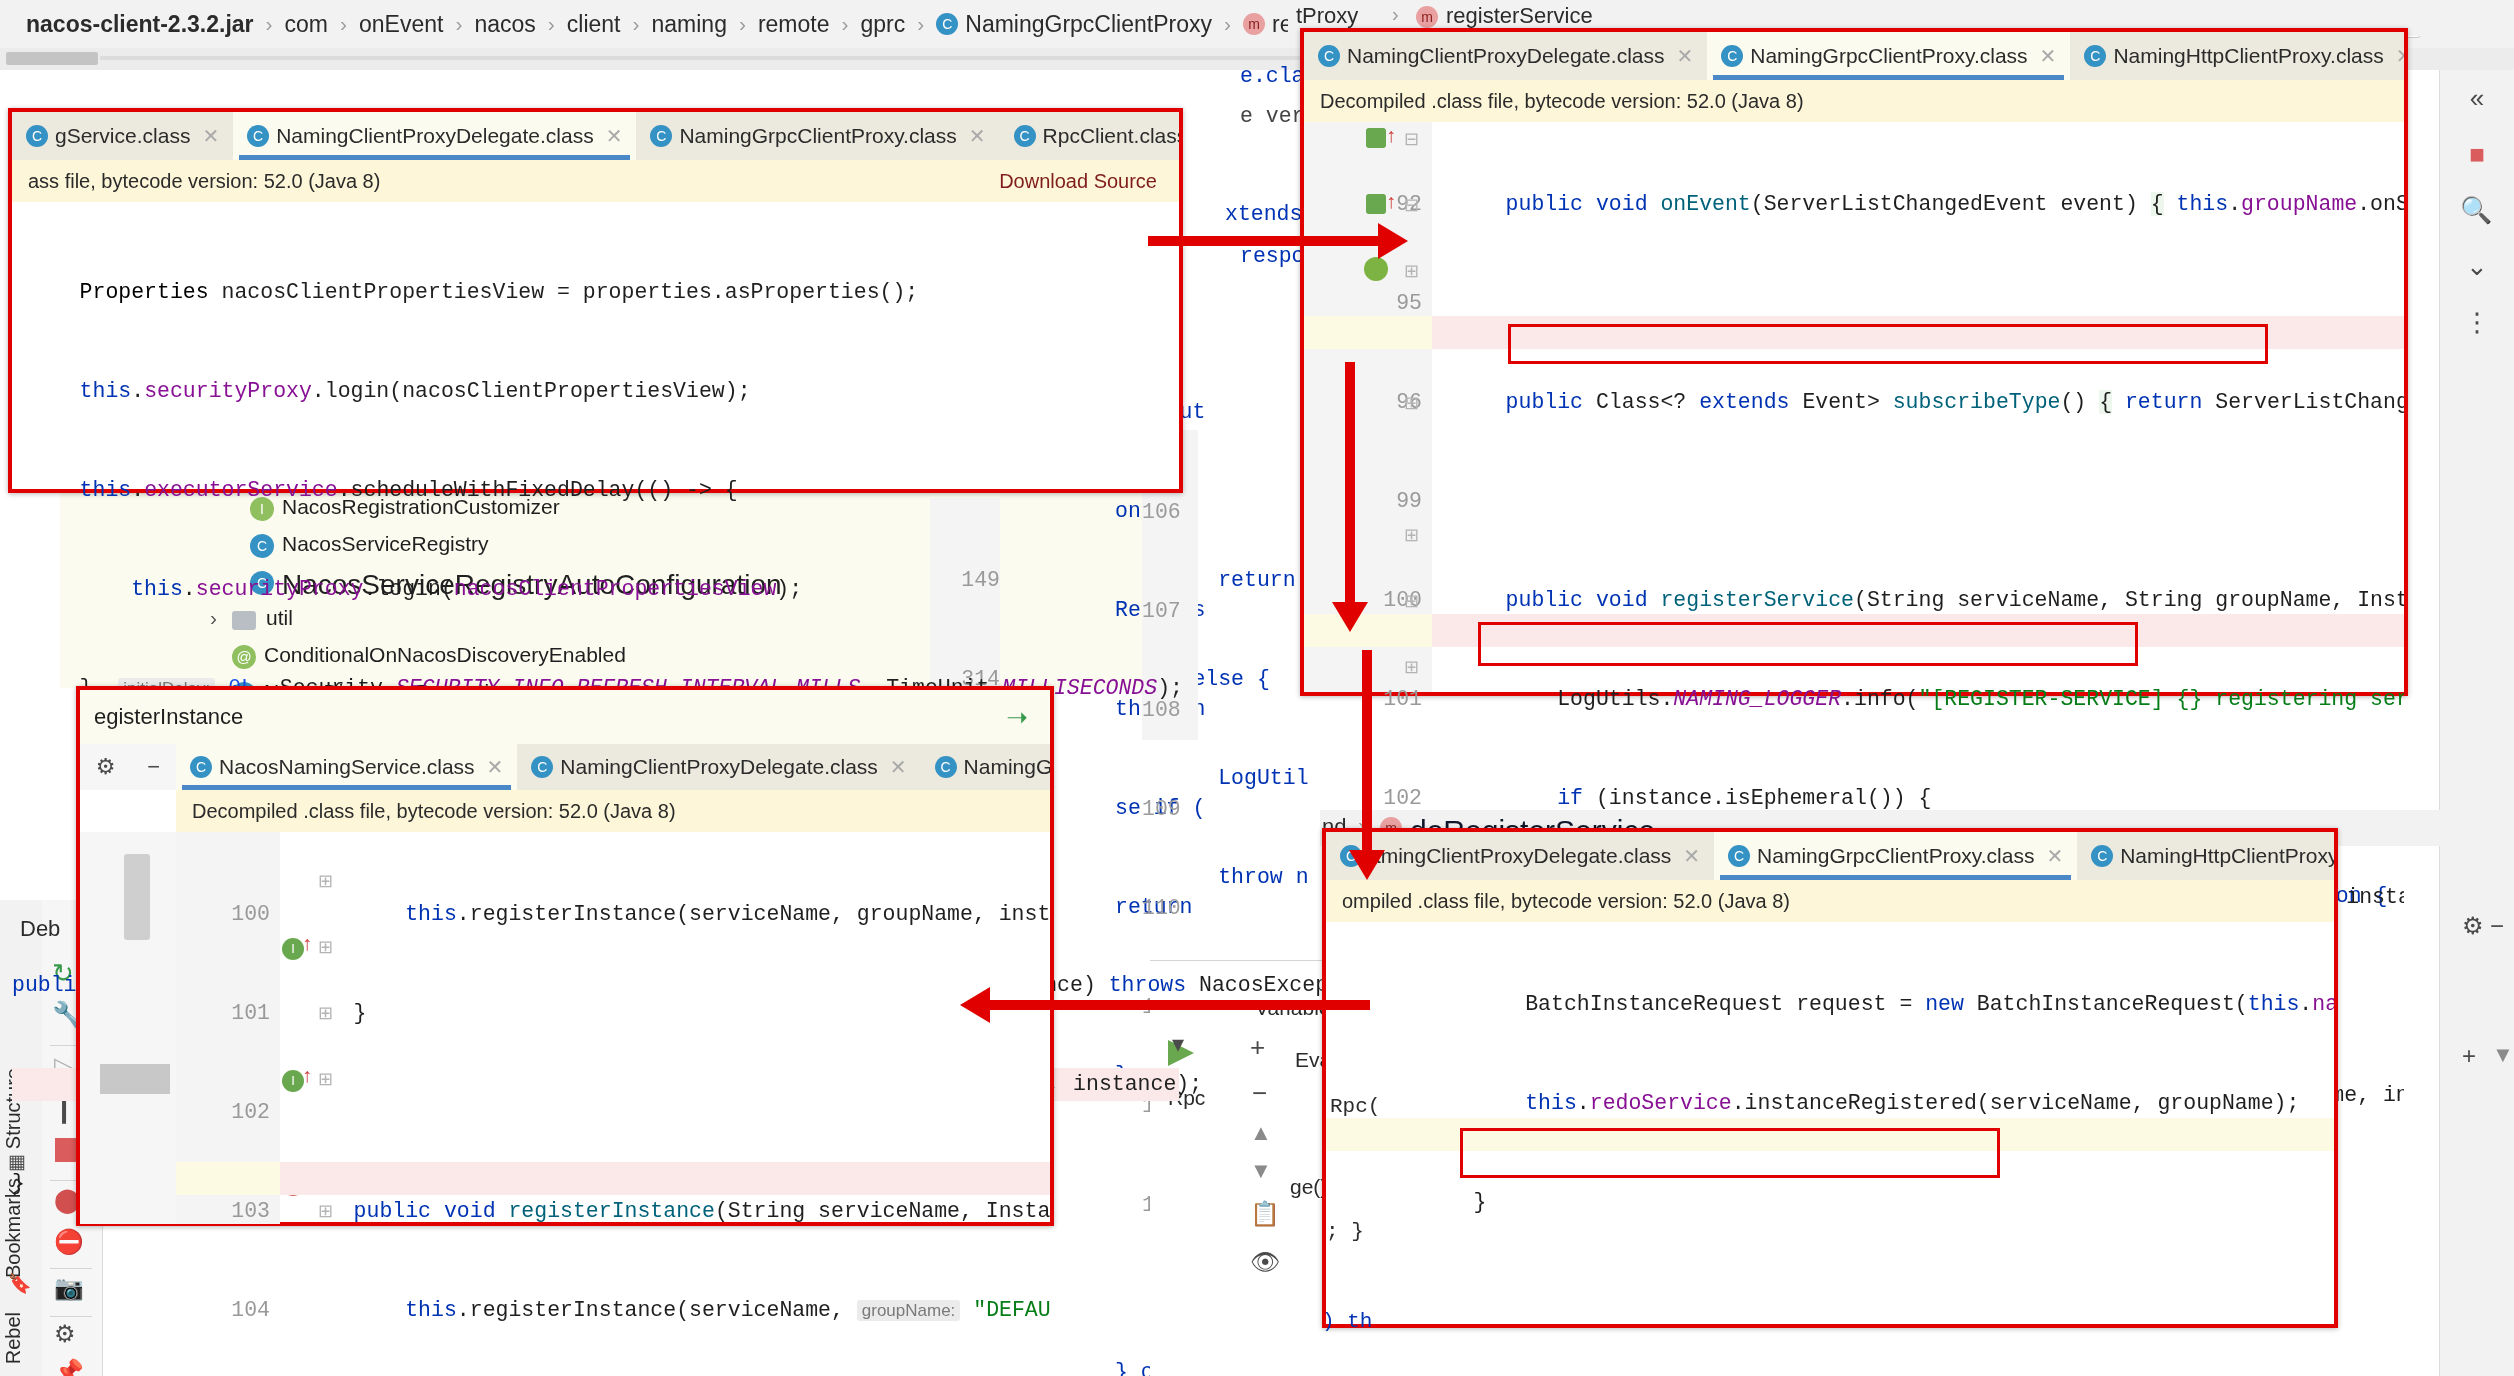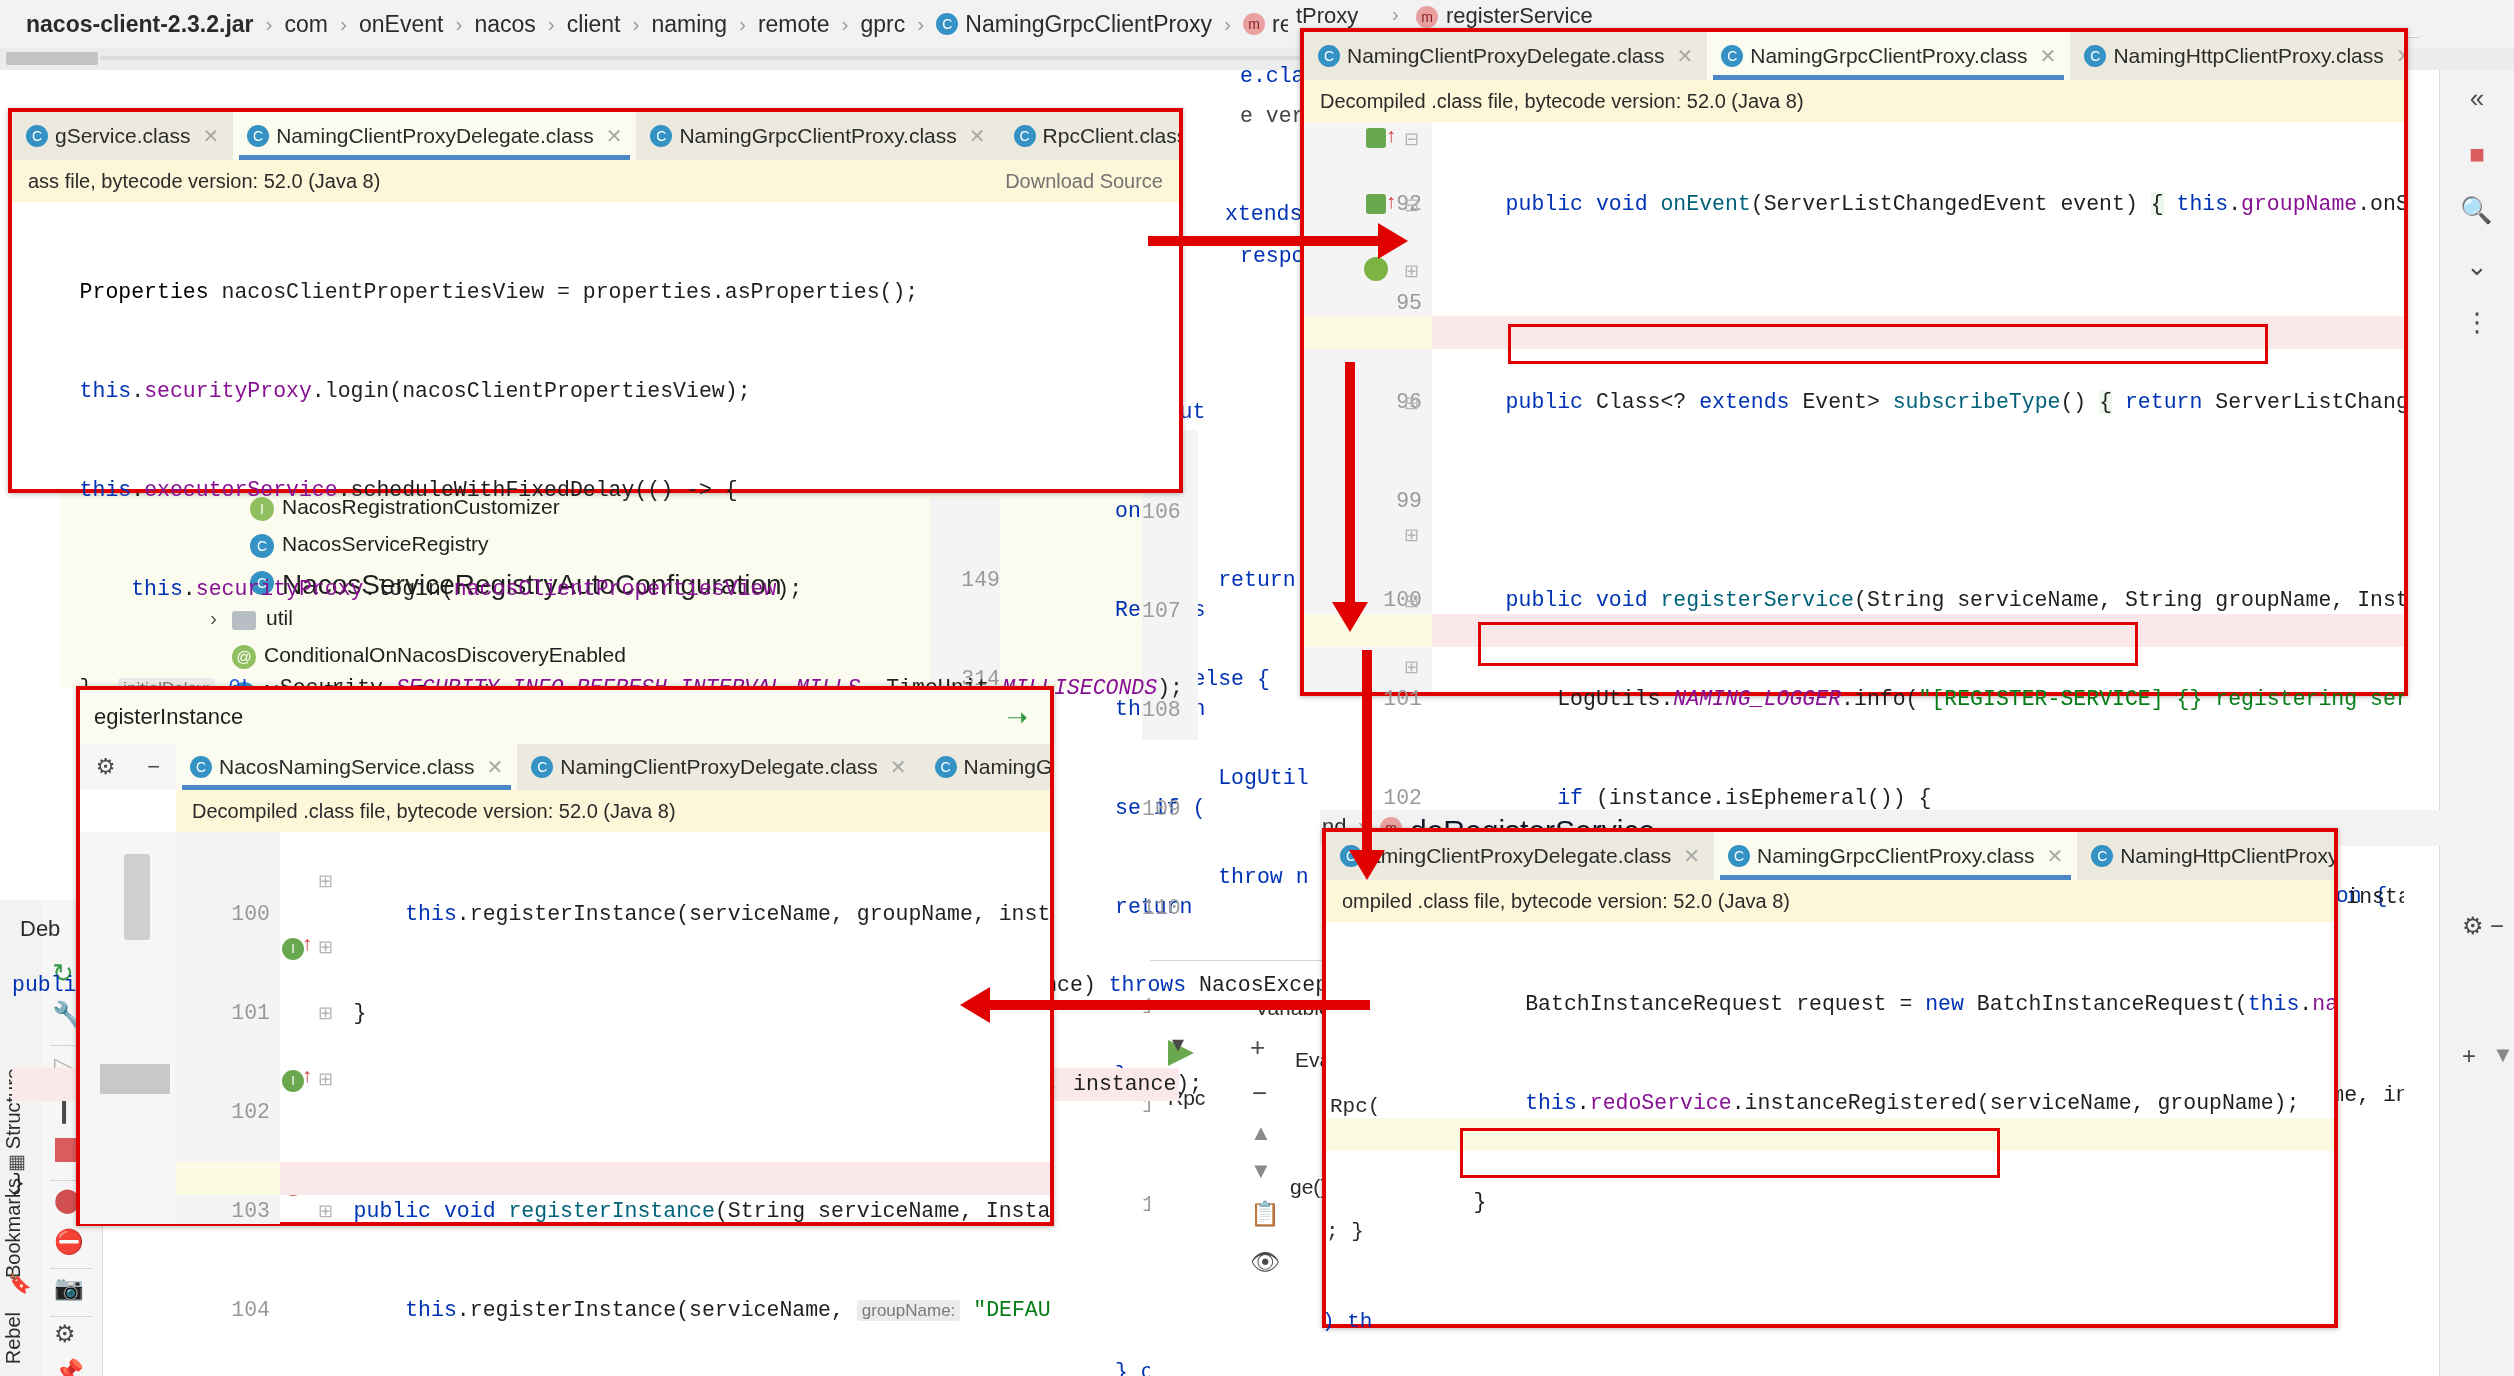--- a/index.html
+++ b/index.html
@@ -43,21 +43,21 @@
 
   
   .win{background:#ffffff;box-shadow:0 1px 5px rgba(0,0,0,.28);}
   .winred{border:4px solid #e00000;box-sizing:border-box;}
   .tabbar{height:48px;background:#f0f0e4;display:flex;align-items:stretch;overflow:hidden;}
   .tab{display:flex;align-items:center;padding:0 14px;font-size:21px;color:#2b2b2b;white-space:nowrap;position:relative;background:#eceade;}
   .tab.active{background:#fbfbef;}
   .tab.active:after{content:"";position:absolute;left:6px;right:6px;bottom:0;height:5px;background:#4a88c7;}
   .tab .x{color:#a9a9a9;margin-left:12px;font-size:20px;}
   .notice{height:42px;background:#fdf6d8;display:flex;align-items:center;padding-left:16px;font-size:20px;color:#2b2b2b;white-space:nowrap;}
-  .notice .dl{color:#737373;text-decoration:none;margin-left:auto;margin-right:16px;}
+  .notice .dl{color:#7f1d1d;text-decoration:none;margin-left:auto;margin-right:22px;}
   .code{font-family:"Liberation Mono",monospace;font-size:21.5px;line-height:33px;white-space:pre;}
   .gutter{background:#f4f4f4;color:#999999;text-align:right;}
 
   
   .arrow-h{position:absolute;height:10px;background:#e00000;}
   .arrow-h:after{content:"";position:absolute;top:-13px;width:0;height:0;border-top:18px solid transparent;border-bottom:18px solid transparent;}
   .arrow-h.right:after{right:-30px;border-left:30px solid #e00000;}
   .arrow-h.left:after{left:-30px;border-right:30px solid #e00000;}
   .arrow-v{position:absolute;width:10px;background:#e00000;}
   .arrow-v:after{content:"";position:absolute;left:-13px;bottom:-30px;width:0;height:0;border-left:18px solid transparent;border-right:18px solid transparent;border-top:30px solid #e00000;}

